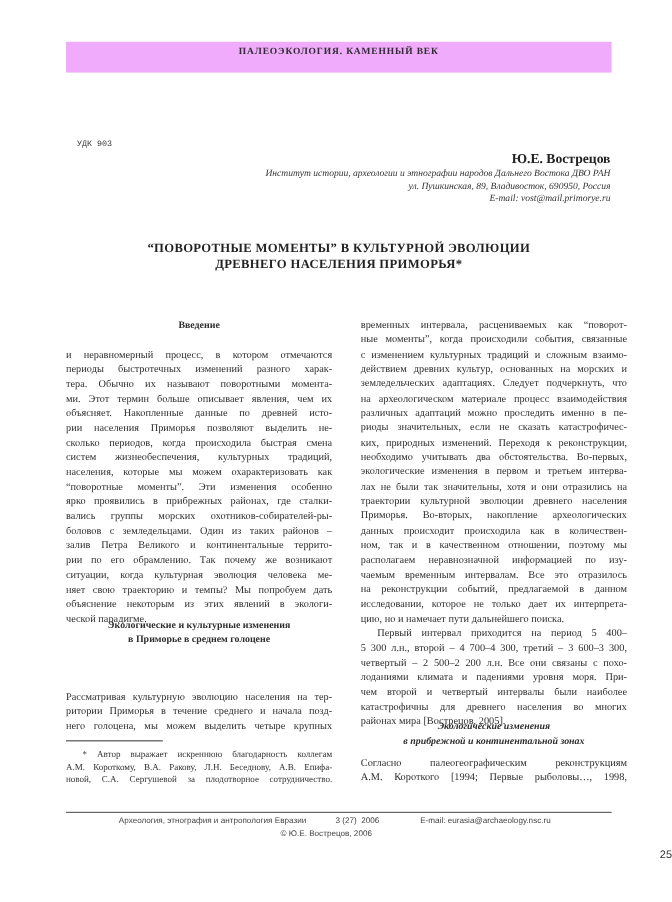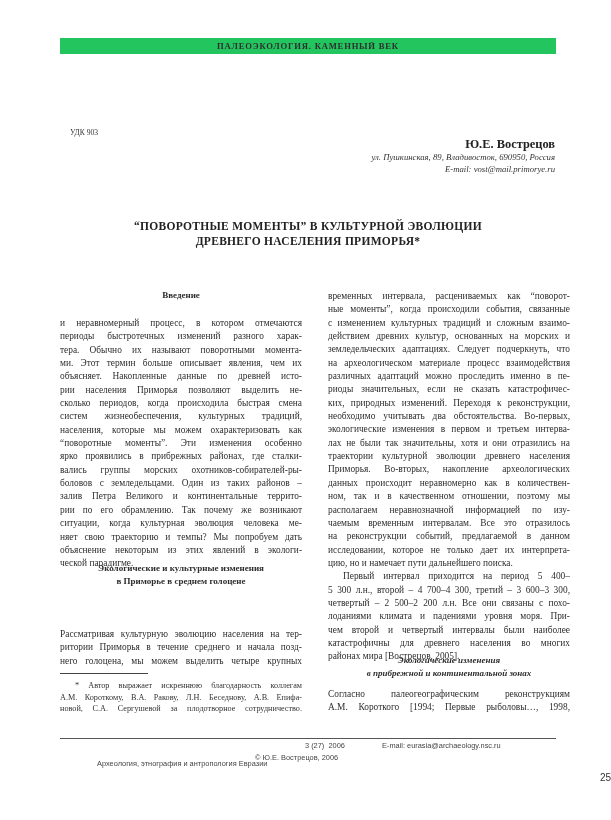--- a/index.html
+++ b/index.html
@@ -1,21 +1,21 @@
 <!DOCTYPE html>
 <html><head>
 <meta charset="utf-8">
 <style>
   html, body { margin: 0; padding: 0; background: #ffffff; }
   body { width: 611px; height: 820px; position: relative; overflow: hidden;
          font-family: "Liberation Serif", "DejaVu Serif", serif; color: #2a2a2a; }
-  .band { position: absolute; left: 60px; top: 38px; width: 496px; height: 16px;
-          background: #22c55e; text-align: center; font-size: 8.6px; font-weight: bold;
+  .band { position: absolute; left: 60px; top: 38px; width: 496px; height: 28px;
+          background: #f0abfc; text-align: center; font-size: 8.6px; font-weight: bold;
           letter-spacing: 0.8px; line-height: 16px; color: #2e2e2e; }
-  .udc { position: absolute; left: 70px; top: 128px; font-family: Liberation Serif, serif;
+  .udc { position: absolute; left: 70px; top: 128px; font-family: Liberation Mono, monospace;
          font-size: 7.6px; color: #333; }
   .author-block { position: absolute; right: 56px; top: 137px; text-align: right; width: 420px; }
   .author-name { font-size: 12.4px; font-weight: bold; line-height: 15px; color: #222; }
   .aff { font-style: italic; font-size: 8.7px; line-height: 11.6px; color: #333; }
   .title { position: absolute; left: 60px; width: 496px; top: 219px; text-align: center;
            font-weight: bold; font-size: 11.5px; line-height: 15px; letter-spacing: 0.3px; color: #222; }
   .col { position: absolute; width: 242px; font-size: 9.4px; line-height: 13.35px; color: #2e2e2e; }
   .col.left { left: 60px; }
   .col.right { left: 313px; margin-left: 15px; }
   .ln { display: block; white-space: nowrap; text-align: justify; text-align-last: justify; height: 13.35px; overflow: visible; }
@@ -35,20 +35,21 @@
 <body>
 
 <div class="band">
   <span>ПАЛЕОЭКОЛОГИЯ. КАМЕННЫЙ ВЕК</span>
 </div>
 
 <div class="udc">УДК 903</div>
 
 <div class="author-block">
   <div class="author-name">Ю.Е. Вострецов</div>
+  <div class="aff">Институт истории, археологии и этнографии народов Дальнего Востока ДВО РАН</div>
   <div class="aff">ул. Пушкинская, 89, Владивосток, 690950, Россия</div>
   <div class="aff">E-mail: vost@mail.primorye.ru</div>
 </div>
 
 <div class="title">
   <div>“ПОВОРОТНЫЕ МОМЕНТЫ” В КУЛЬТУРНОЙ ЭВОЛЮЦИИ</div>
   <div>ДРЕВНЕГО НАСЕЛЕНИЯ ПРИМОРЬЯ*</div>
 </div>
 
 <div class="col left" style="top:289px;">
@@ -103,21 +104,21 @@
   <span class="ln">земледельческих адаптациях. Следует подчеркнуть, что</span>
   <span class="ln">на археологическом материале процесс взаимодействия</span>
   <span class="ln">различных адаптаций можно проследить именно в пе-</span>
   <span class="ln">риоды значительных, если не сказать катастрофичес-</span>
   <span class="ln">ких, природных изменений. Переходя к реконструкции,</span>
   <span class="ln">необходимо учитывать два обстоятельства. Во-первых,</span>
   <span class="ln">экологические изменения в первом и третьем интерва-</span>
   <span class="ln">лах не были так значительны, хотя и они отразились на</span>
   <span class="ln">траектории культурной эволюции древнего населения</span>
   <span class="ln">Приморья. Во-вторых, накопление археологических</span>
-  <span class="ln">данных происходит неравномерно как в количествен-</span>
+  <span class="ln">данных происходит происходила как в количествен-</span>
   <span class="ln">ном, так и в качественном отношении, поэтому мы</span>
   <span class="ln">располагаем неравнозначной информацией по изу-</span>
   <span class="ln">чаемым временным интервалам. Все это отразилось</span>
   <span class="ln">на реконструкции событий, предлагаемой в данном</span>
   <span class="ln">исследовании, которое не только дает их интерпрета-</span>
   <span class="ln last">цию, но и намечает пути дальнейшего поиска.</span>
   <span class="ln indent">Первый интервал приходится на период 5 400–</span>
   <span class="ln">5 300 л.н., второй – 4 700–4 300, третий – 3 600–3 300,</span>
   <span class="ln">четвертый – 2 500–2 200 л.н. Все они связаны с похо-</span>
   <span class="ln">лоданиями климата и падениями уровня моря. При-</span>
@@ -130,17 +131,17 @@
   <div class="h-sec-it">Экологические изменения</div>
   <div class="h-sec-it">в прибрежной и континентальной зонах</div>
 </div>
 
 <div class="col right" style="top:688px;">
   <span class="ln">Согласно палеогеографическим реконструкциям</span>
   <span class="ln">А.М. Короткого [1994; Первые рыболовы…, 1998,</span>
 </div>
 
 <div class="foot-rule"></div>
-<div class="foot" style="left:97px; top:741px;margin-top:18px;">Археология, этнография и антропология Евразии</div>
+<div class="foot" style="left:108px; top:741px;">Археология, этнография и антропология Евразии</div>
 <div class="foot" style="left:305px; top:741px; white-space:pre;">3 (27)  2006</div>
 <div class="foot" style="left:382px; top:741px;">E-mail: eurasia@archaeology.nsc.ru</div>
 <div class="foot" style="left:255px; top:753px;">© Ю.Е. Вострецов, 2006</div>
 <div class="pagenum">25</div>
 
 </body></html>

